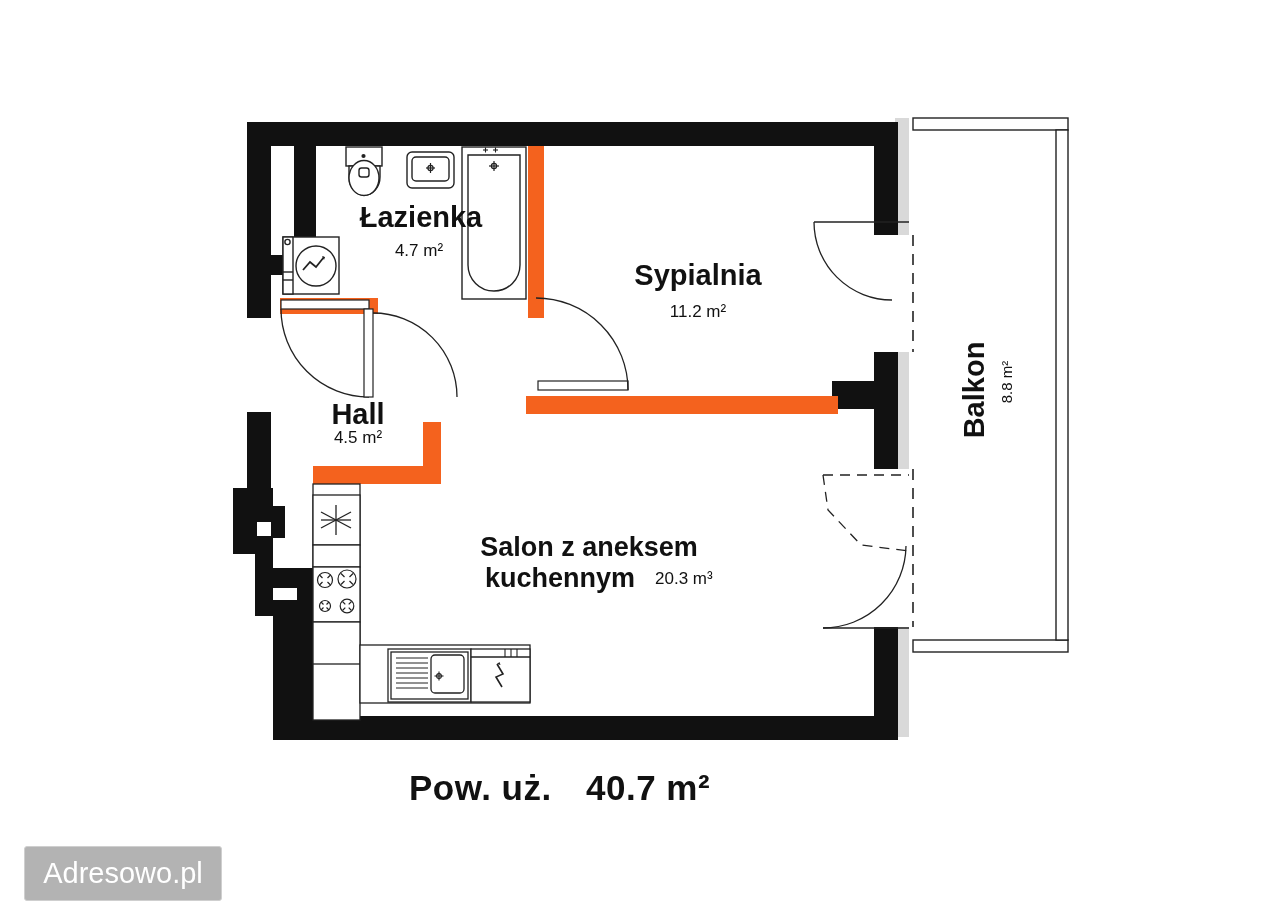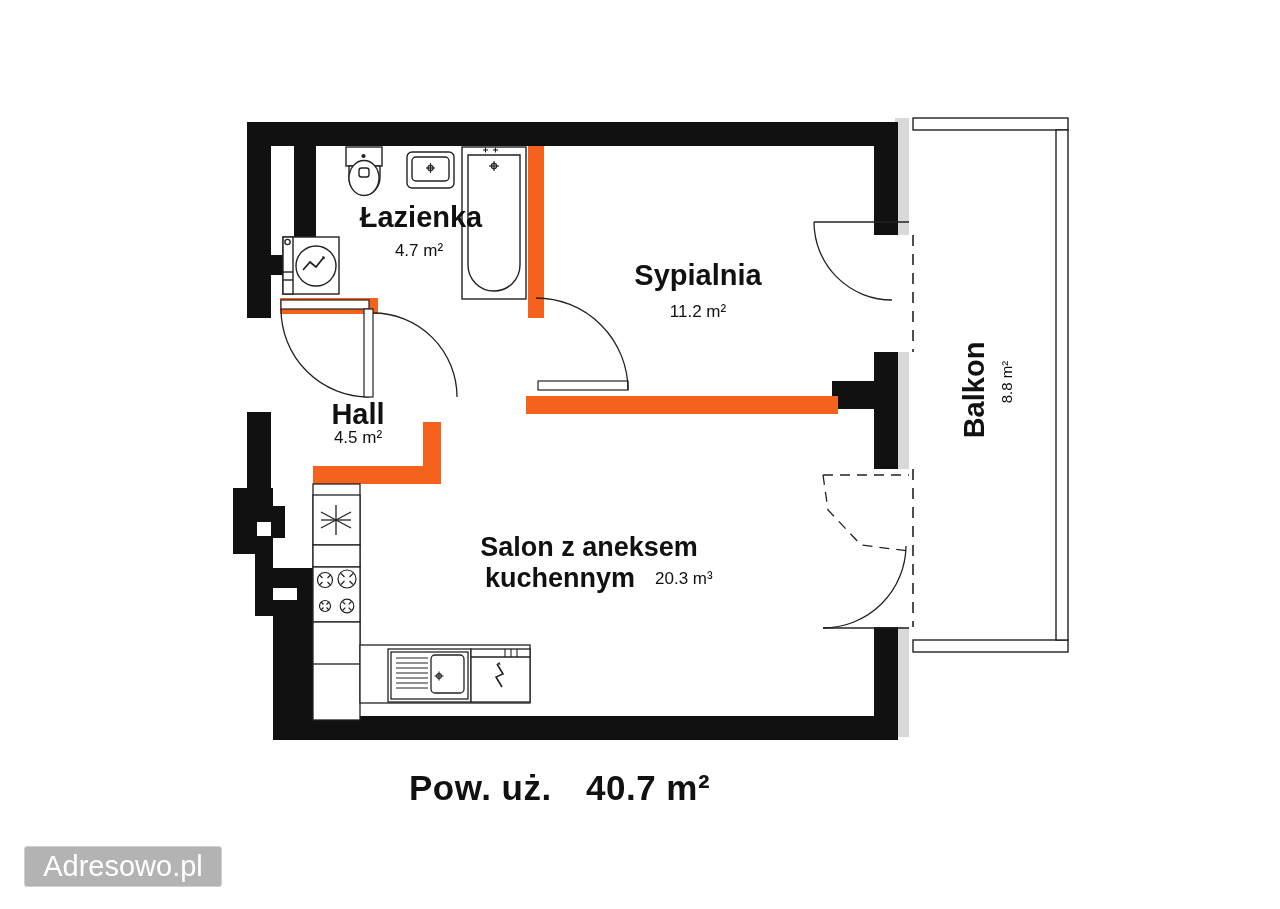--- a/index.html
+++ b/index.html
@@ -43,21 +43,21 @@
     fill: #111111;
     font-size: 35px;
     letter-spacing: 0.5px;
   }
   
   #watermark {
     position: absolute;
     left: 8px;
     top: 846px;
     width: 198px;
-    height: 41px;
+    height: 55px;
     background: #b3b3b3;
     border: 1px solid #cfcfcf;
     border-radius: 3px;
     display: flex;
     align-items: center;
     justify-content: center;
     box-sizing: border-box;
   }
   #watermark-text {
     color: #ffffff;

